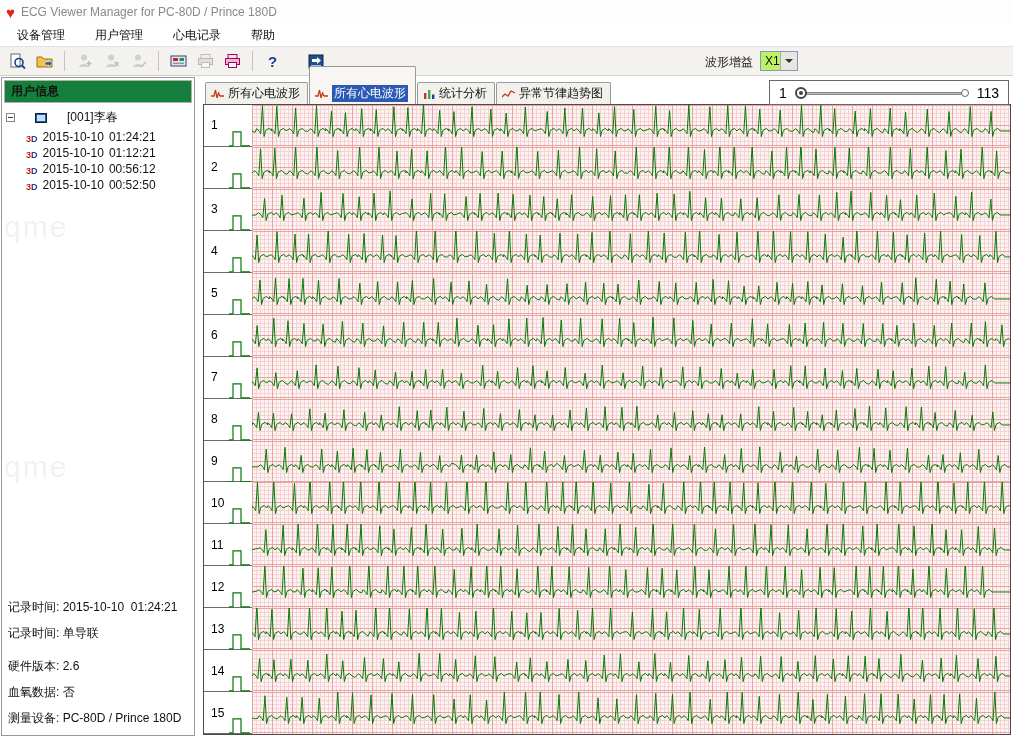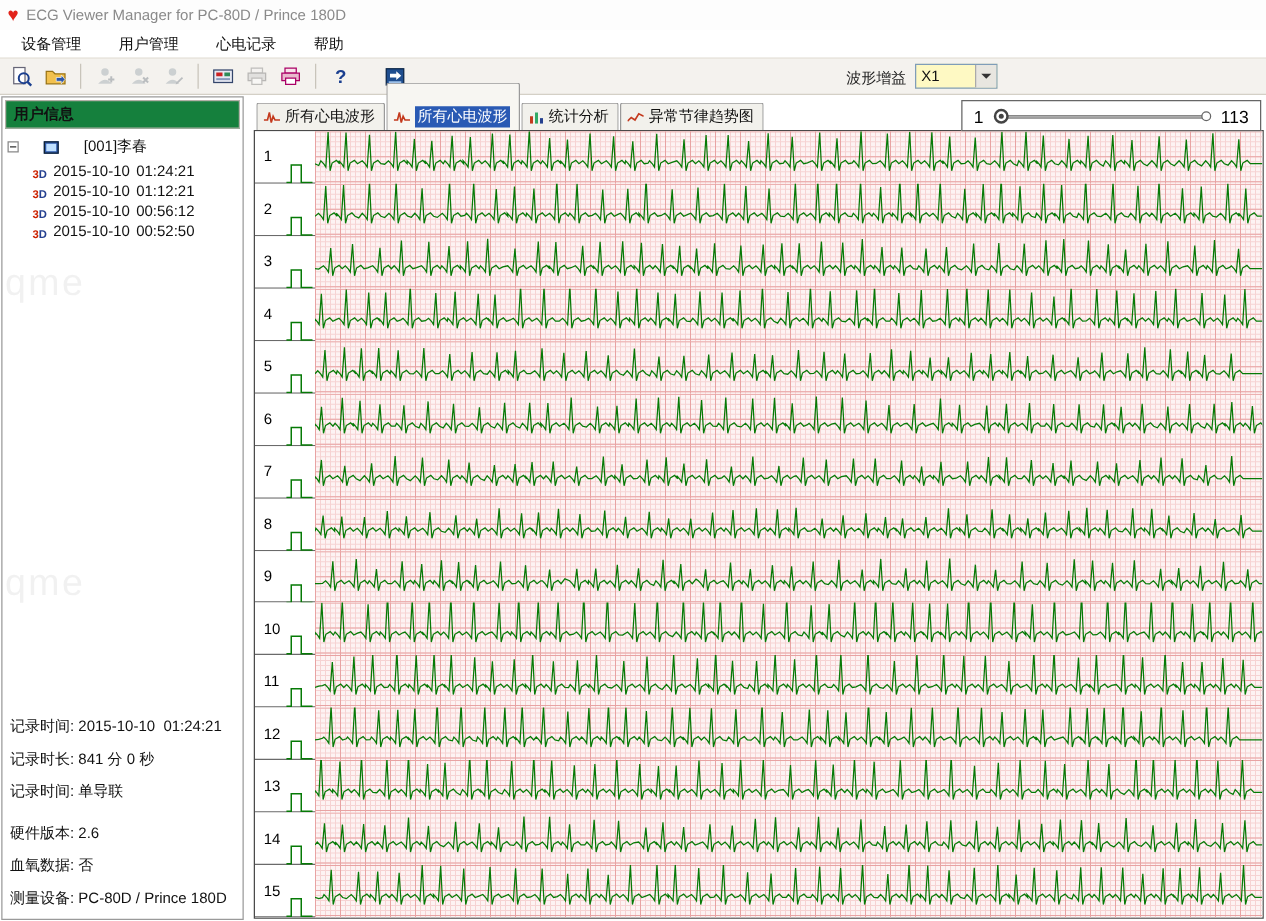--- a/index.html
+++ b/index.html
@@ -9,21 +9,21 @@
 .title-text{color:#8a8a8a;font-size:12px}
 .menubar{height:22px;display:flex;align-items:center;background:#fff;padding-left:2px}
 .menu-item{padding:2px 15px;cursor:default}
 .toolbar{height:30px;display:flex;align-items:center;background:#f4f2ee;border-top:1px solid #e6e2da;border-bottom:1px solid #d4d0c6;padding:0 5px;gap:2px}
 .tbtn{width:25px;height:24px;display:flex;align-items:center;justify-content:center;border:1px solid transparent;background:transparent}
 .tbtn.disabled{opacity:.42}
 .tsep{width:1px;height:20px;background:#c8c4ba;margin:0 5px}
 .help-q{font-weight:bold;font-size:15px;color:#1a3f8f}
 .gain-group{margin-left:auto;margin-right:210px;display:flex;align-items:flex-end;gap:7px}
 .gain-label{color:#222}
-.gain-select{width:66px;height:20px;border:1px solid #7f9db9;background:#fef9c3;display:flex;align-items:center}
+.gain-select{width:38px;height:20px;border:1px solid #7f9db9;background:#bef264;display:flex;align-items:center}
 .gain-value{flex:1;padding-left:4px}
 .gain-arrow{width:17px;height:18px;background:#e8e6e0;border-left:1px solid #aaa;display:flex;align-items:center;justify-content:center}
 .gain-arrow::after{content:"";border:4px solid transparent;border-top-color:#333;margin-top:4px}
 .content{display:flex;height:661px}
 .left-panel{width:194px;display:flex;flex-direction:column;border:1px solid #9a9a9a;margin:1px 0 1px 1px;position:relative;background:#fff;overflow:hidden}
 .panel-head{margin:2px;border:1px solid #b3b0a8;background:#15803d;padding:2px 6px;font-weight:bold;color:#111}
 .tree-area{flex:1;padding:3px 2px;position:relative;overflow:hidden}
 .tree-root{display:flex;align-items:center;gap:20px;padding:1px 0 2px 2px}
 .expander{width:9px;height:9px;border:1px solid #888;background:#fff;position:relative;flex:none}
 .expander::before{content:"";position:absolute;left:1px;right:1px;top:3px;height:1px;background:#333}
@@ -191,21 +191,20 @@
           <span class="badge-3d"><span class="b3">3</span><span class="bd">D</span></span>
           <span class="rec-date">2015-10-10</span>
           <span class="rec-time">00:52:50</span>
         </div>
       </div>
       <div class="watermark" style="top:105px">qme</div>
       <div class="watermark" style="top:345px">qme</div>
     </div>
     <div class="record-info">
       <div class="info-line">记录时间: 2015-10-10  01:24:21</div>
-      <div class="info-line">记录时长: 841 分 0 秒</div>
       <div class="info-line">记录时间: 单导联</div>
       <div class="info-line group-gap">硬件版本: 2.6</div>
       <div class="info-line">血氧数据: 否</div>
       <div class="info-line">测量设备: PC-80D / Prince 180D</div>
     </div>
   </div>
 
   <div class="main-panel">
     <div class="tab-row">
       <div class="tab">

